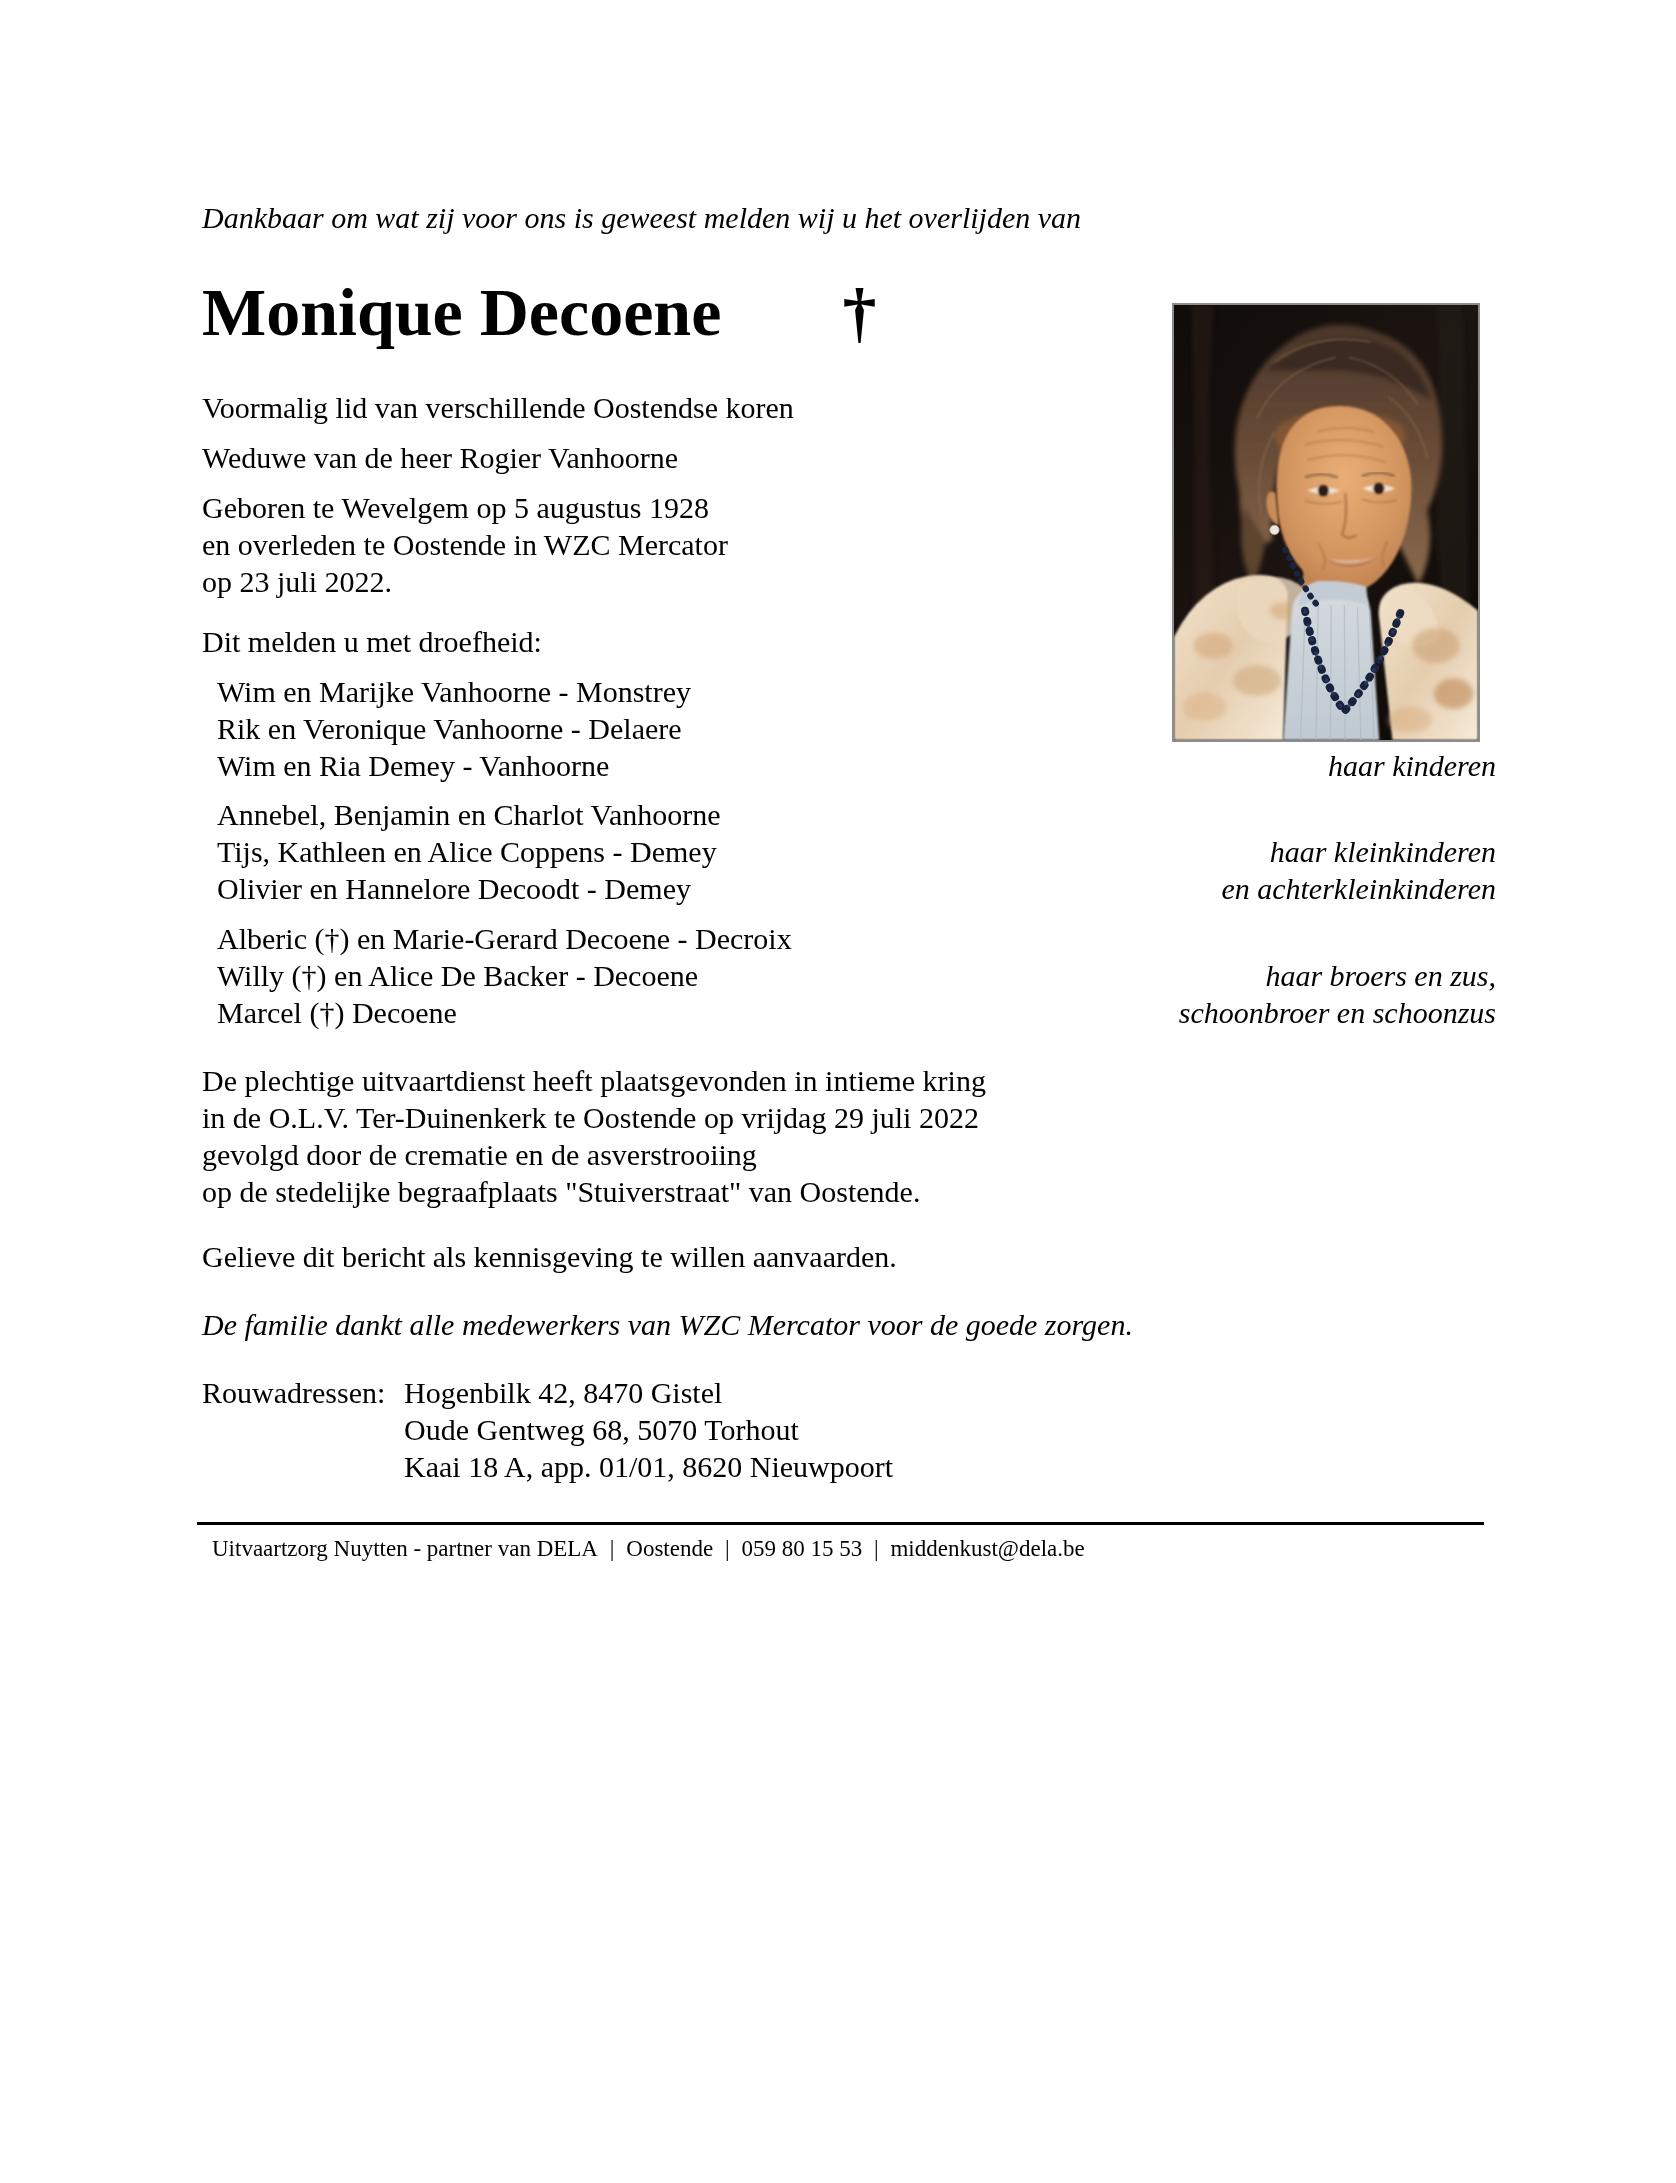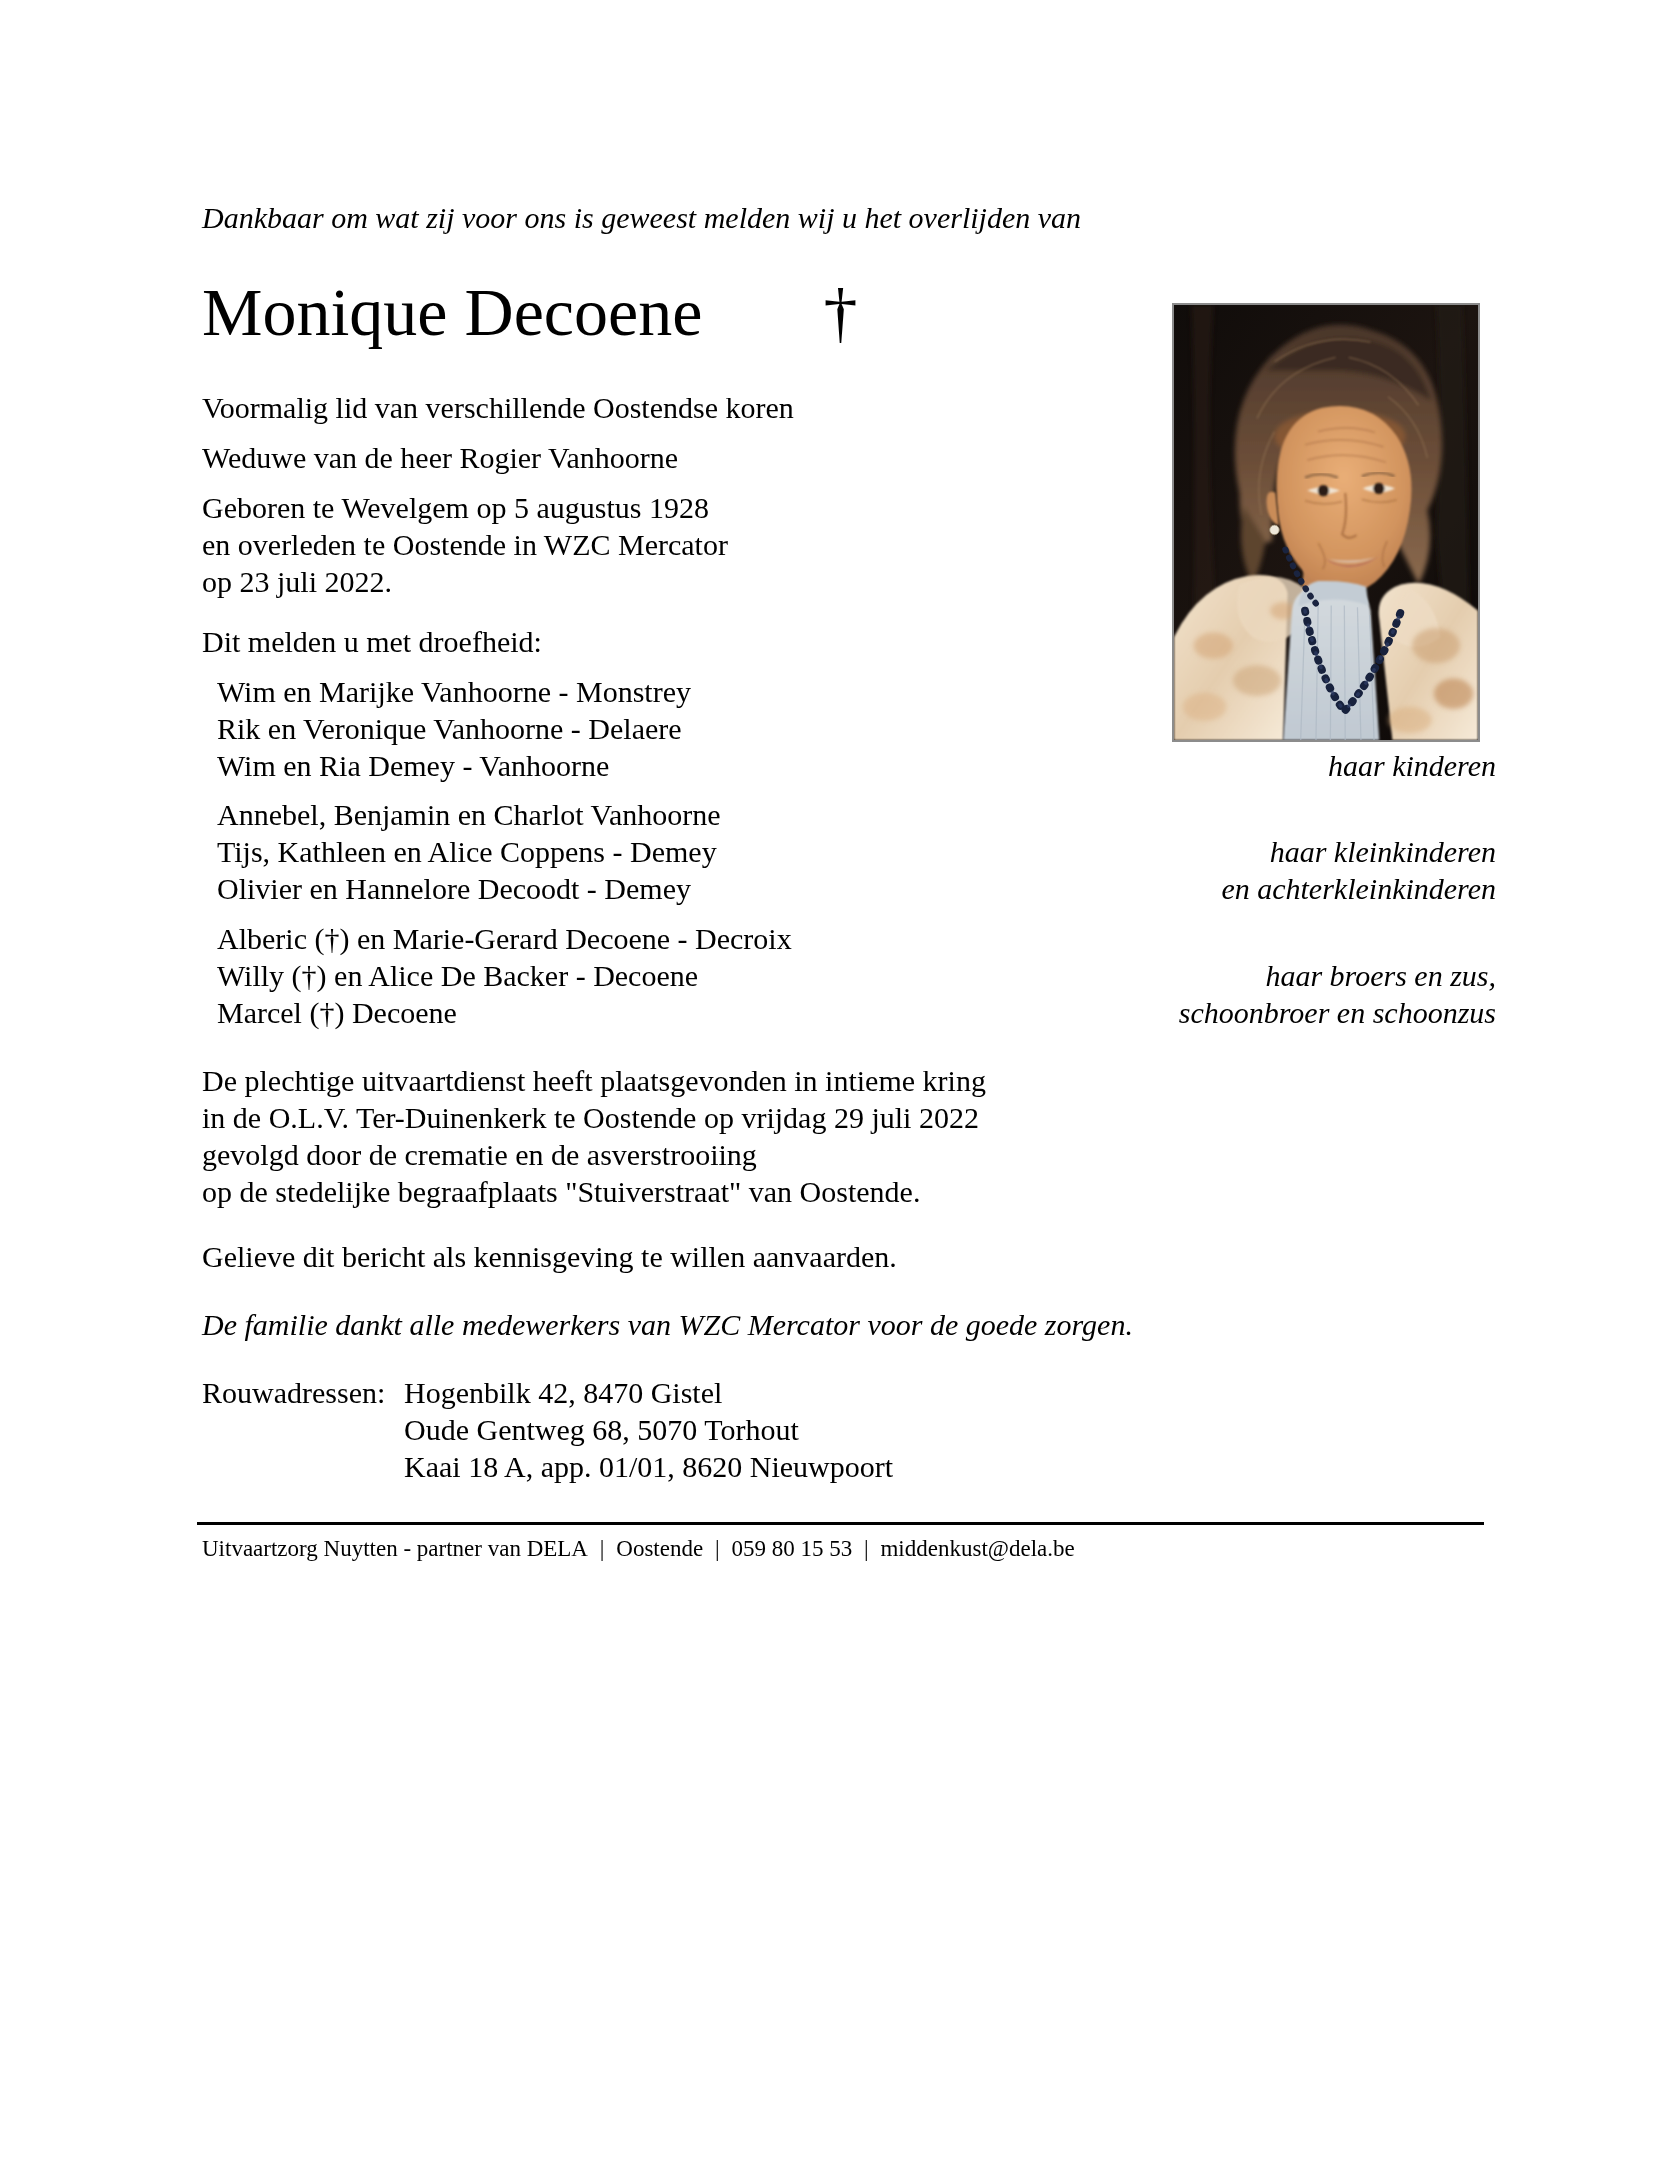--- a/index.html
+++ b/index.html
@@ -13,29 +13,29 @@
     font-size:30px;
     line-height:37px;
     overflow:hidden;
   }
   .abs { position:absolute; left:202px; }
   .w { width:1279px;margin-left:15px; }
   .row { display:flex; justify-content:space-between; height:37px; }
   .rt { font-style:italic; white-space:nowrap; }
   .lt { white-space:nowrap; }
   .title {
-    margin:0; font-weight:normal;
+    margin:0; font-weight:bold;
     font-size:68px; line-height:74px; white-space:nowrap;
   }
   .dagger { margin-left:121px; }
   .italic { font-style:italic; }
   .addr-wrap { display:flex; }
   .addr-label { width:202px; flex:0 0 202px; }
   .rule { position:absolute; left:197px; top:1522px; width:1287px; height:2.6px; background:#000000; }
-  .footer { position:absolute; left:202px; top:1535px; font-size:23px; line-height:27px; white-space:nowrap; }
+  .footer { position:absolute; left:212px; top:1535px; font-size:23px; line-height:27px; white-space:nowrap; }
   .footer span { margin-right:6.1px; }
   .footer span:last-child { margin-right:0; }
   .photo-frame {
     position:absolute; left:1172px; top:303px;
     width:304px; height:435px;
     border:2.2px solid #8c8c8c;
     background:#14100d;
   }
   .photo-frame svg { display:block; width:100%; height:100%; }
 </style>

